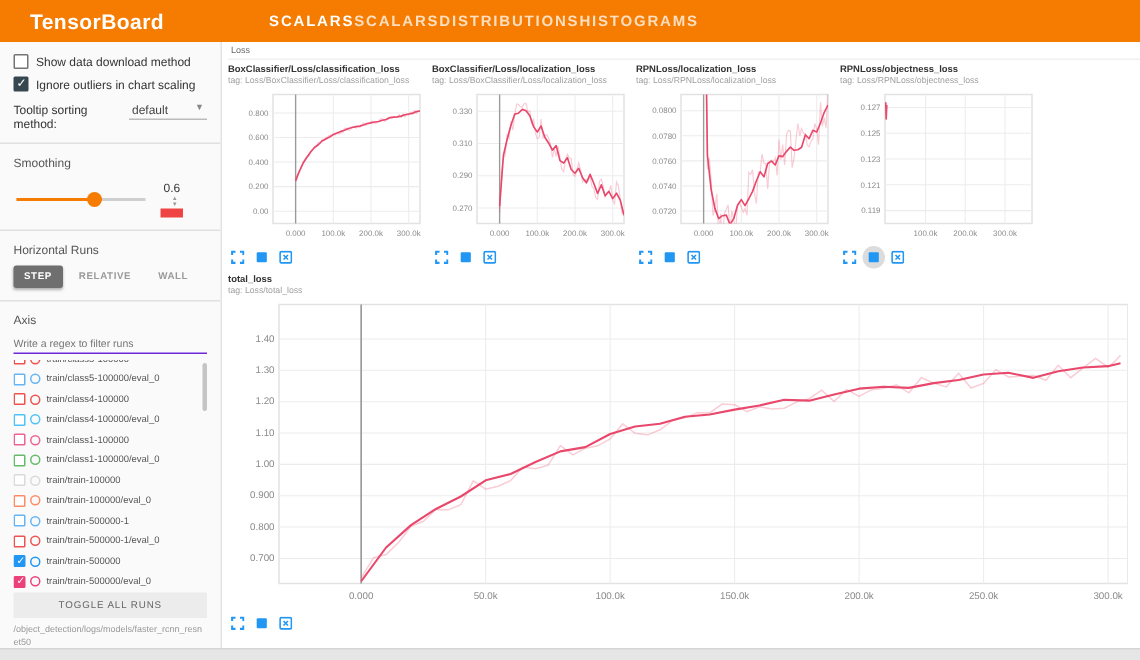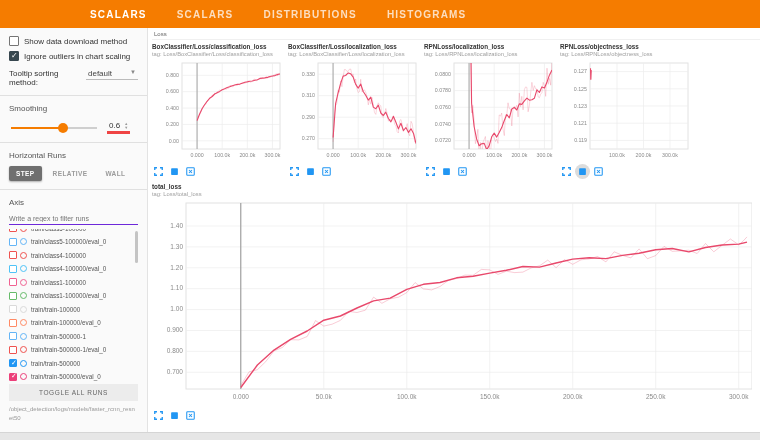--- a/index.html
+++ b/index.html
@@ -3,21 +3,21 @@
 <meta charset="utf-8">
 <style>
   * { margin:0; padding:0; box-sizing:border-box; }
   html,body { width:760px; height:440px; overflow:hidden; background:#fff;
               font-family:"Liberation Sans", sans-serif; }
   .app { width:760px; height:440px; display:flex; flex-direction:column; }
 
   
   .header { height:28px; background:var(--header-bg,#f57c00); display:flex; align-items:center; flex:0 0 28px; }
   .logo { color:#fff; font-size:14px; font-weight:bold; margin-left:20px; letter-spacing:.3px; }
-  .nav { display:flex; gap:30px; margin-left:90px; }
+  .nav { display:flex; margin-left:70px; }
   .tab { color:rgba(255,255,255,.75); font-size:10px; font-weight:bold; letter-spacing:1.2px; cursor:pointer; }
   .tab.active { color:#fff; }
 
   .body { flex:1; display:flex; min-height:0; }
 
   
   .sidebar { width:148px; flex:0 0 148px; background:#fafafa; border-right:1px solid #e3e3e3;
              padding:8px 9px 4px 9px; font-size:8px; color:#333; overflow:hidden; }
   .cb-row { display:flex; align-items:center; margin-bottom:5px; cursor:pointer; }
   .cb { width:10px; height:10px; border:1.5px solid #757575; border-radius:1px; margin-right:5px;
@@ -28,21 +28,21 @@
   .dd { border-bottom:1px solid #bbb; margin-left:4px; padding:1px 2px; color:#444; min-width:52px;
         display:inline-flex; justify-content:space-between; cursor:pointer; }
   .dd .caret { color:#888; font-size:6px; margin-left:8px; }
   .divider { border-top:1px solid #e0e0e0; margin:8px -9px; }
   .section-label { color:#555; font-size:8px; margin-bottom:6px; }
   .slider-row { display:flex; align-items:center; margin-top:8px; }
   .slider-track { position:relative; width:86px; height:2px; background:#cfcfcf; margin-left:2px; }
   .slider-fill { position:absolute; left:0; top:0; height:2px; background:var(--accent,#f57c00); }
   .slider-thumb { position:absolute; top:-4px; width:10px; height:10px; border-radius:50%;
                   background:var(--accent,#f57c00); transform:translateX(-50%); cursor:pointer; }
-  .smooth-val { margin-left:10px; display:flex; align-items:center; border-bottom:3px solid #ef4444; padding:0 2px 1px 2px; }
+  .smooth-val { margin-left:10px; display:flex; align-items:center; border-bottom:6px solid #ef4444; padding:0 2px 1px 2px;flex-direction:column; }
   .stepper { display:flex; flex-direction:column; font-size:4px; color:#999; margin-left:4px; line-height:4px; }
   .axis-btns { display:flex; gap:4px; align-items:center; }
   .axis-btn { font-size:6.5px; letter-spacing:.4px; color:#9a9a9a; padding:4px 7px; border-radius:2px;
               background:transparent; border:none; cursor:pointer; font-weight:bold; }
   .axis-btn.active { background:var(--step-bg,#6f6f6f); color:#fff; box-shadow:0 1px 2px rgba(0,0,0,.3); }
   .filter-input { width:100%; border:none; border-bottom:1px solid #6d28d9; background:transparent;
                   font-size:7px; color:#333; padding:2px 0; outline:none; font-family:"Liberation Sans",sans-serif; }
   .runs-list { position:relative; height:152px; overflow:hidden; margin-top:4px; background:#fafafa; }
   .run-item { display:flex; align-items:center; height:13.5px; cursor:pointer; }
   .run-item.partial { height:6px; overflow:hidden; }
@@ -71,20 +71,21 @@
   .chart-icon svg { display:block; }
   .large-wrap { margin-top:6px; }
 
   .bottom-strip { height:8px; flex:0 0 8px; background:#e6e6e6; border-top:1px solid #d5d5d5; }
 </style>
 </head>
 <body>
 
 <div class="app">
   <div class="header">
+    <div class="logo">TensorBoard</div>
     <div class="nav">
         <div class="tab active">SCALARS</div>
         <div class="tab">SCALARS</div>
         <div class="tab">DISTRIBUTIONS</div>
         <div class="tab">HISTOGRAMS</div>
       </div>
   </div>
 
   <div class="body">
     <div class="sidebar">

